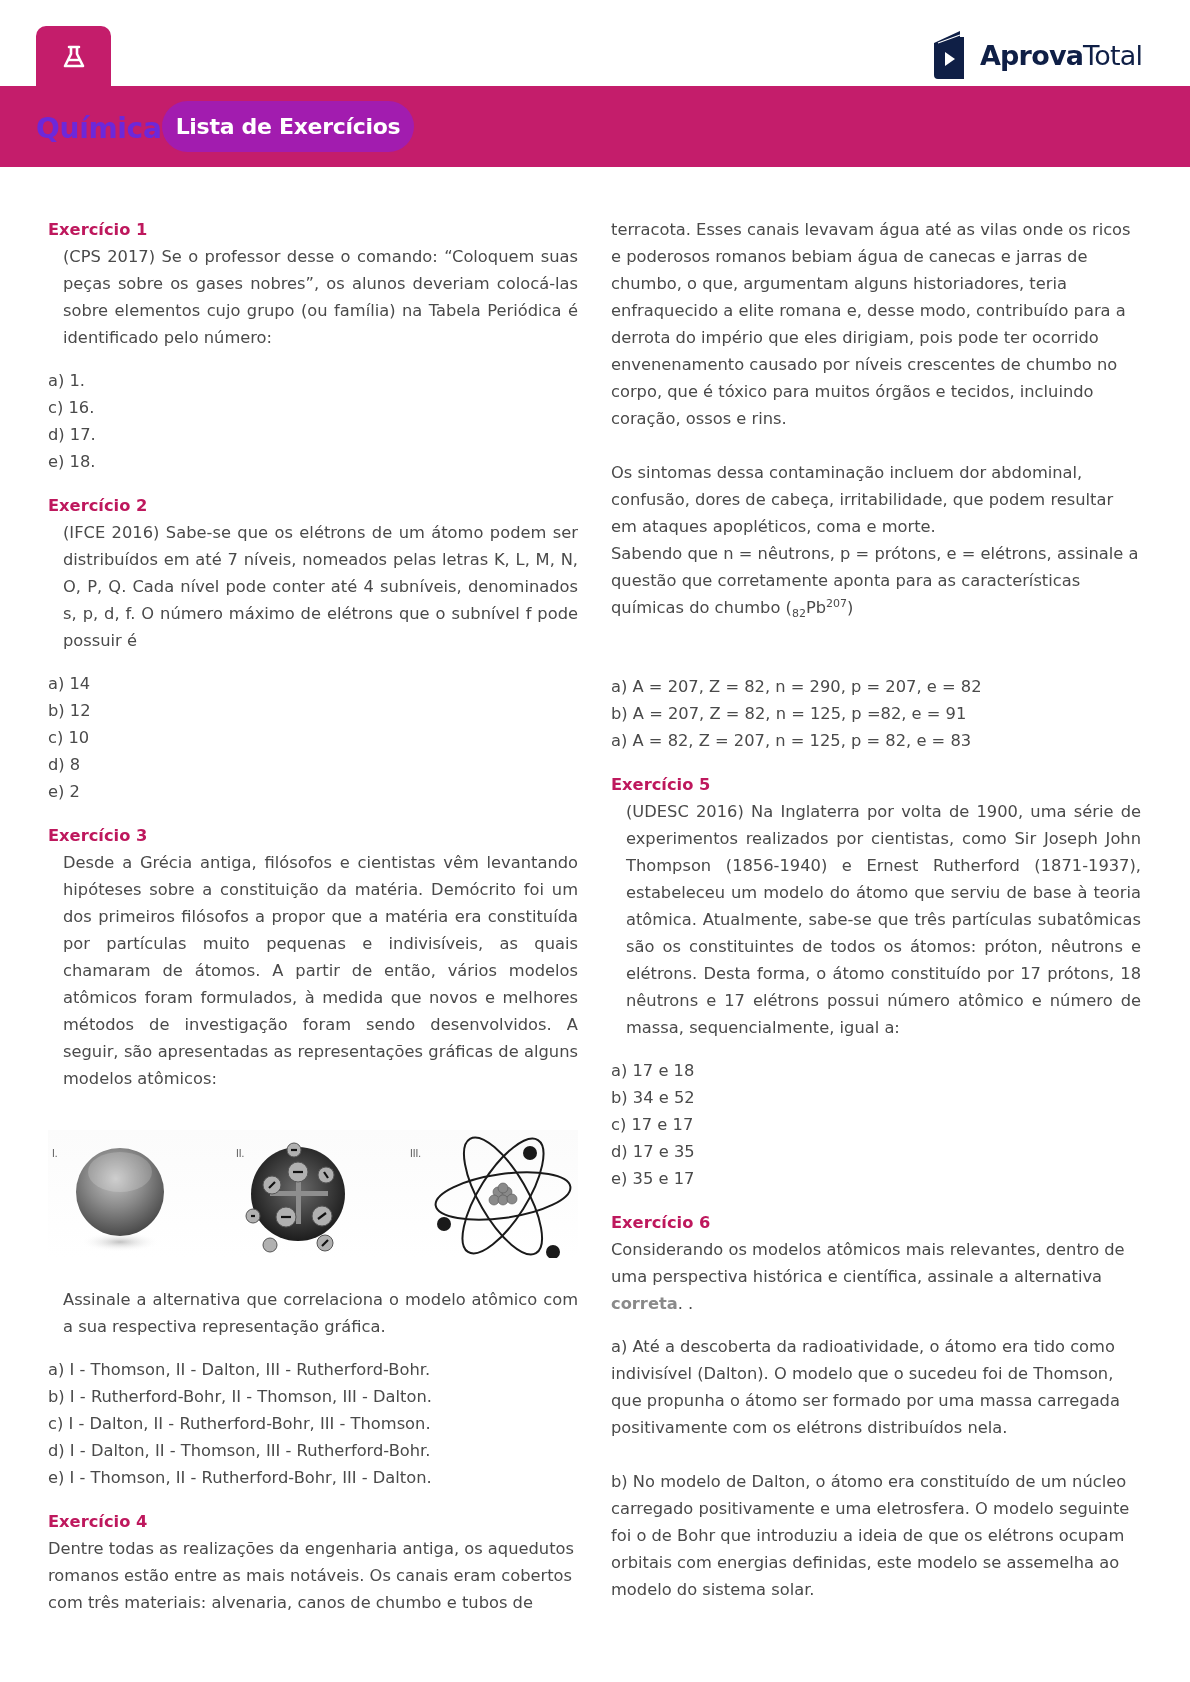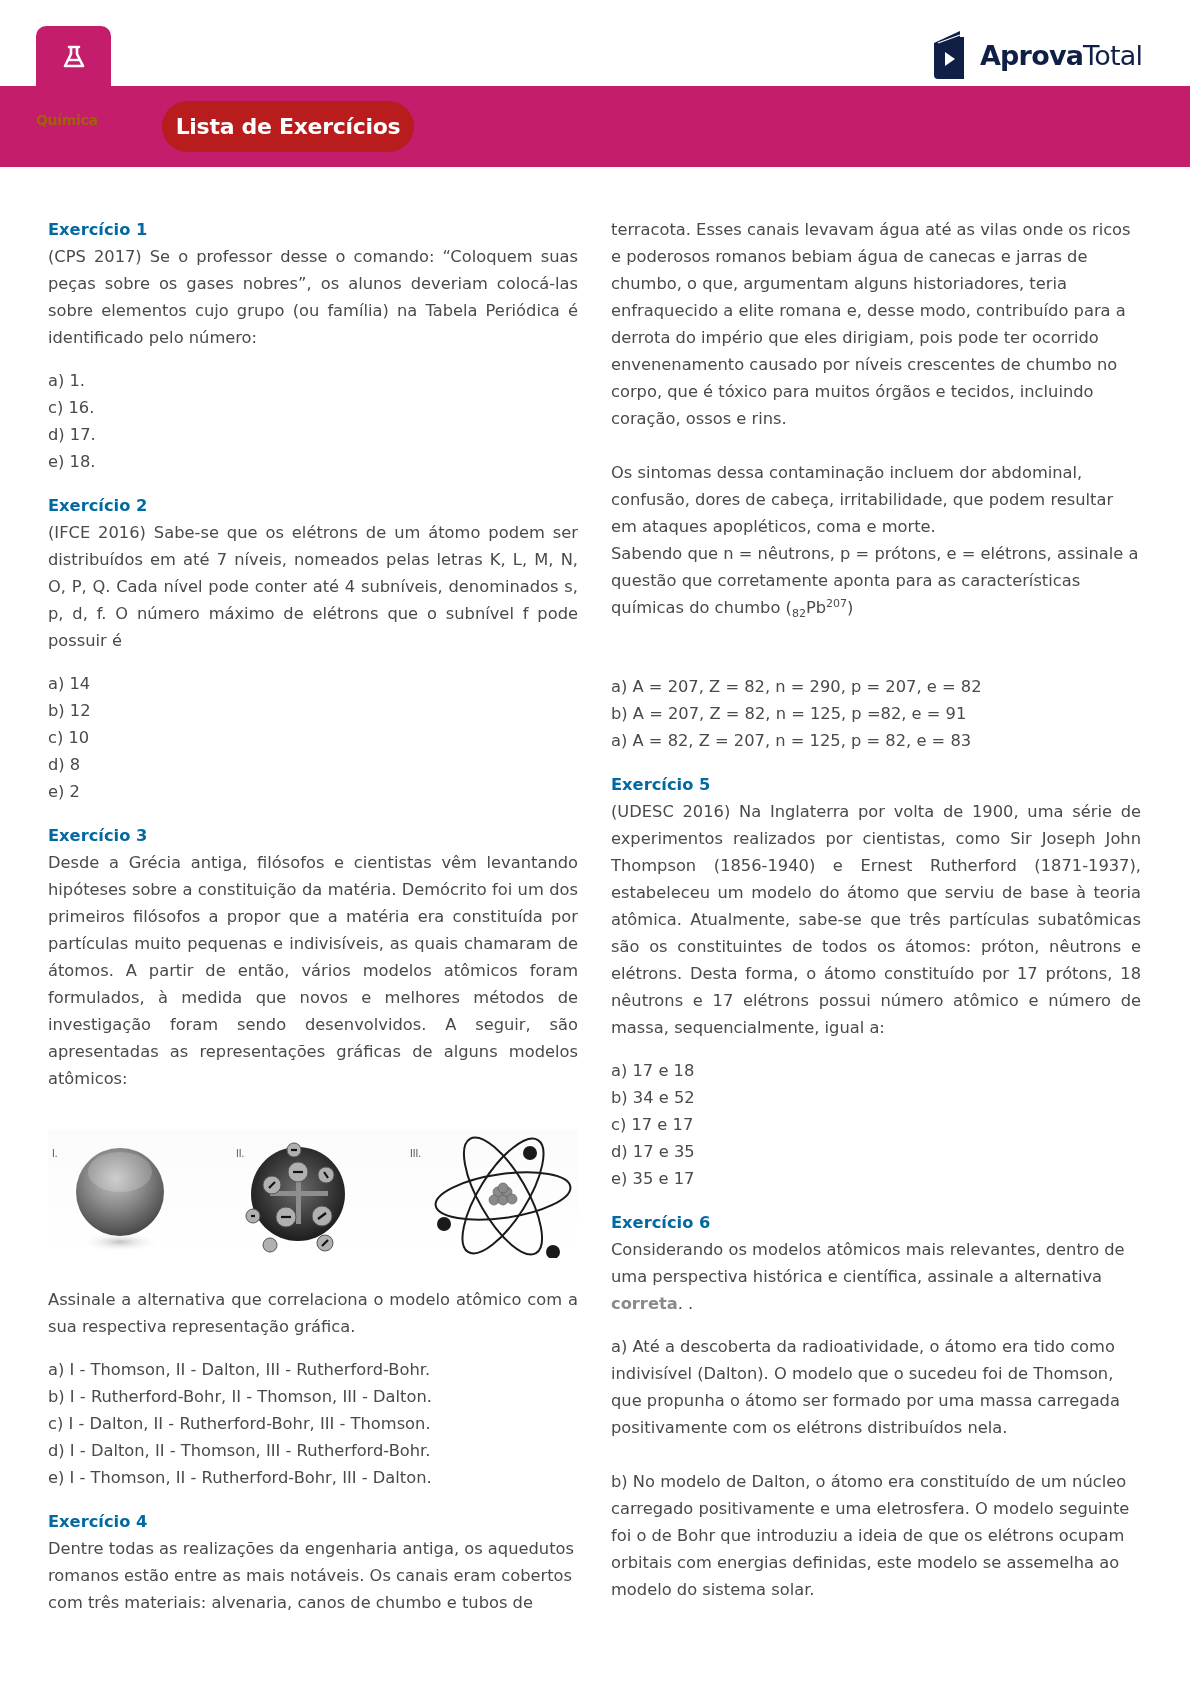--- a/index.html
+++ b/index.html
@@ -10,43 +10,43 @@
     position: absolute; left: 36px; top: 26px; width: 75px; height: 62px;
     background: #c41d6b; border-radius: 10px 10px 0 0;
     display: flex; align-items: center; justify-content: center;
   }
   .band {
     position: absolute; left: 0; top: 86px; width: 1190px; height: 81px;
     background: #c41d6b;
   }
   .subject {
     position: absolute; left: 36px; top: 112px;
-    font-size: 14px; font-weight: bold; color: #a16207;
+    font-size: 28px; font-weight: bold; color: #6d28d9;
     font-family: "DejaVu Sans", sans-serif; letter-spacing: -0.3px;
   }
   .pill {
     position: absolute; left: 162px; top: 101px; width: 252px; height: 51px;
-    background: #b91c1c; border-radius: 26px;
+    background: #a21caf; border-radius: 26px;
     display: flex; align-items: center; justify-content: center;
     font-size: 22px; font-weight: bold; color: #ffffff; letter-spacing: -0.3px;
   }
 
   .logo { position: absolute; left: 932px; top: 28px; height: 54px; display: flex; align-items: center; }
   .logo-text {
     margin-left: 12px; font-size: 27px; font-weight: bold; color: #0f1f46;
     font-family: "DejaVu Sans", sans-serif; letter-spacing: -0.8px;
   }
   .logo-text .t2 { font-weight: normal; text-align: center; }
 
   .col { position: absolute; top: 216px; width: 530px; font-size: 16.3px; line-height: 27px; }
   .col-left { left: 48px; width: 530px; }
   .col-right { left: 611px; width: 530px; }
 
-  .ex-title { font-weight: bold; color: #0369a1; }
-  .just { text-align: justify; }
+  .ex-title { font-weight: bold; color: #be185d; }
+  .just { text-align: justify; margin-left: 15px; }
   .opts { margin-top: 16px; }
   .opt { line-height: 27px; }
   .ex { margin-bottom: 17px; }
   .para-gap { height: 27px; }
   .faded { color: #8a8a8a; font-weight: bold; margin-top: 40px; }
   sub, sup { font-size: 11px; line-height: 0; }
 
   .figure {
     position: relative; width: 530px; height: 128px; margin: 38px 0 28px 0;
     background: linear-gradient(#fbfbfb, #ffffff);

